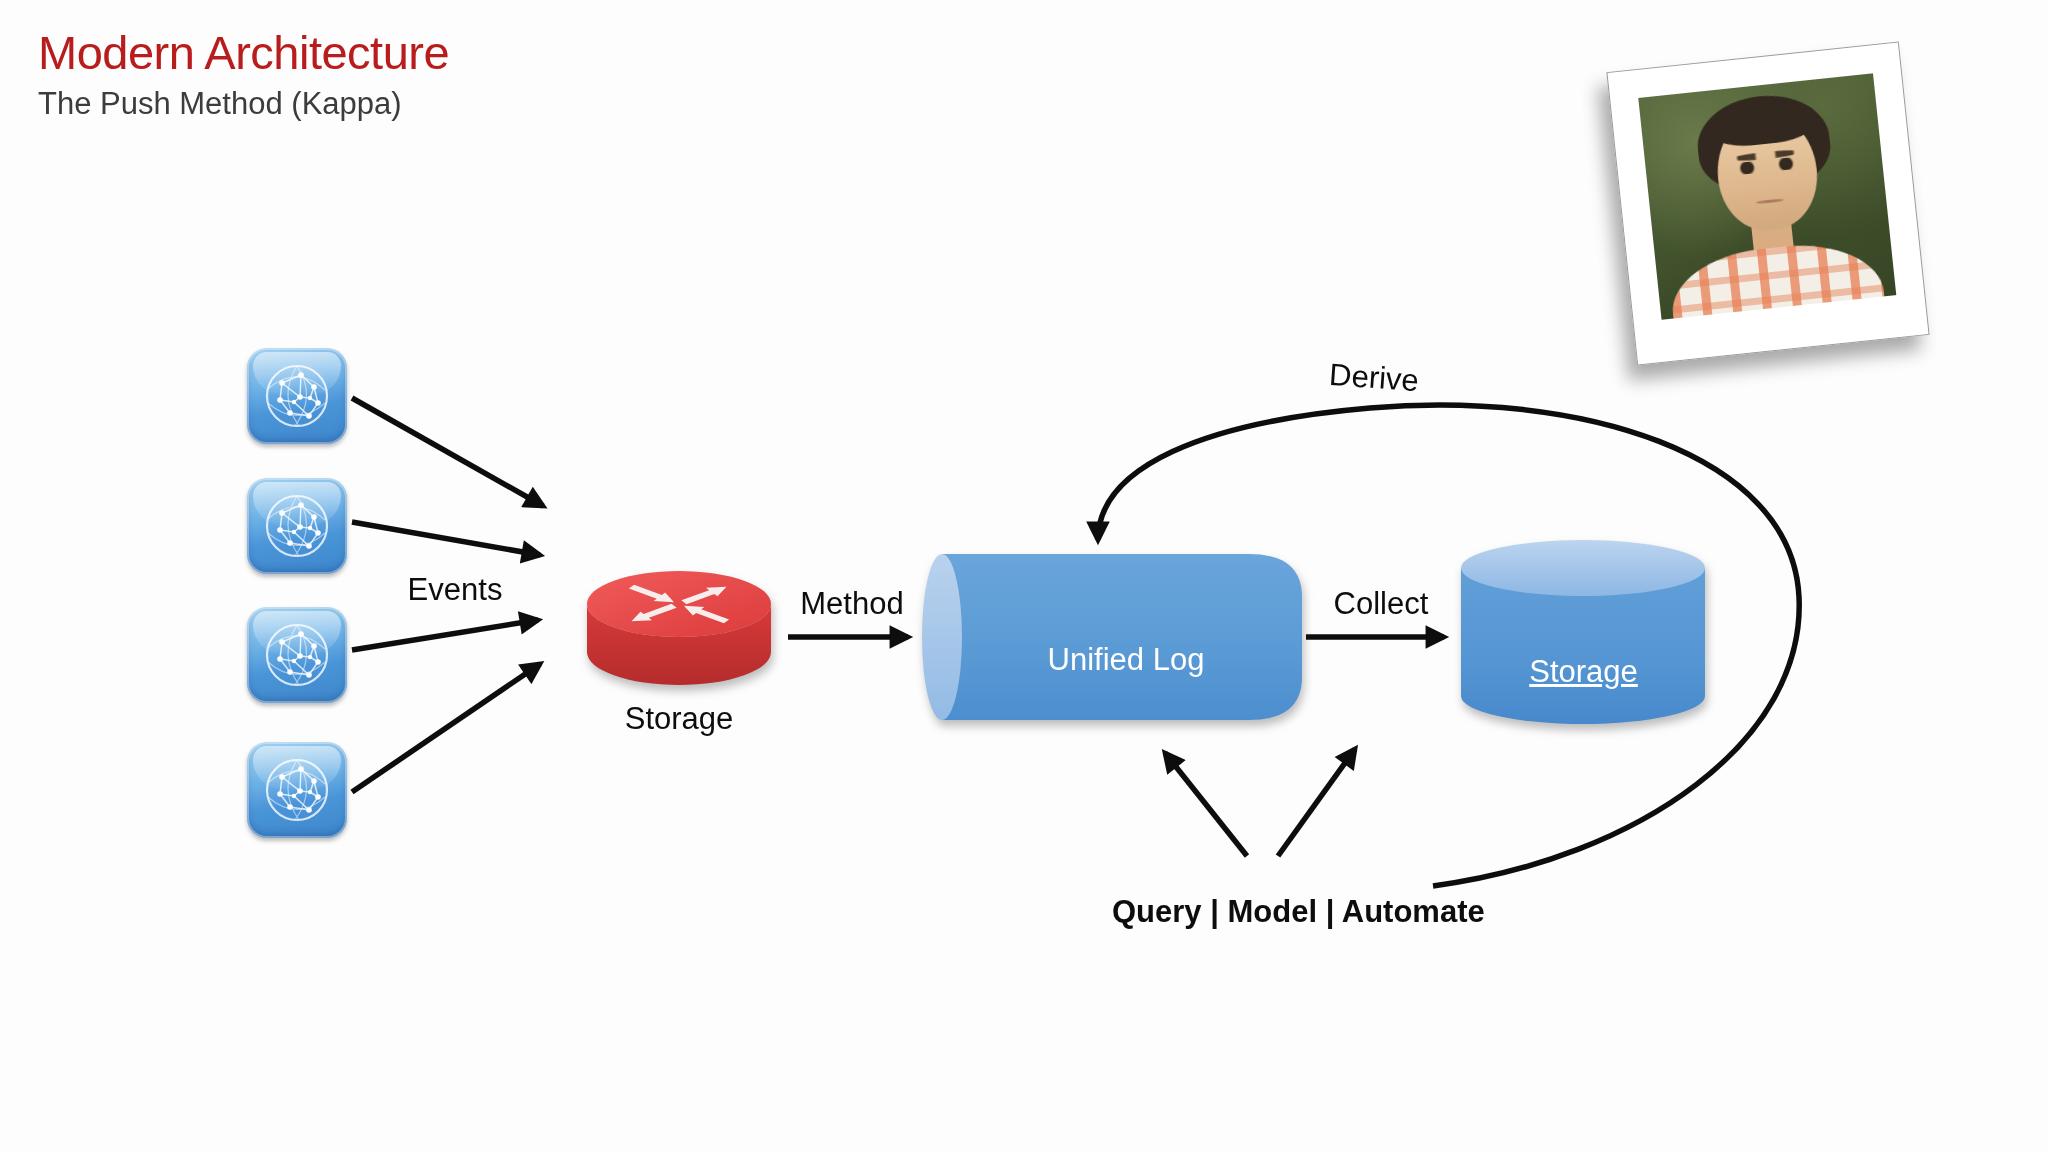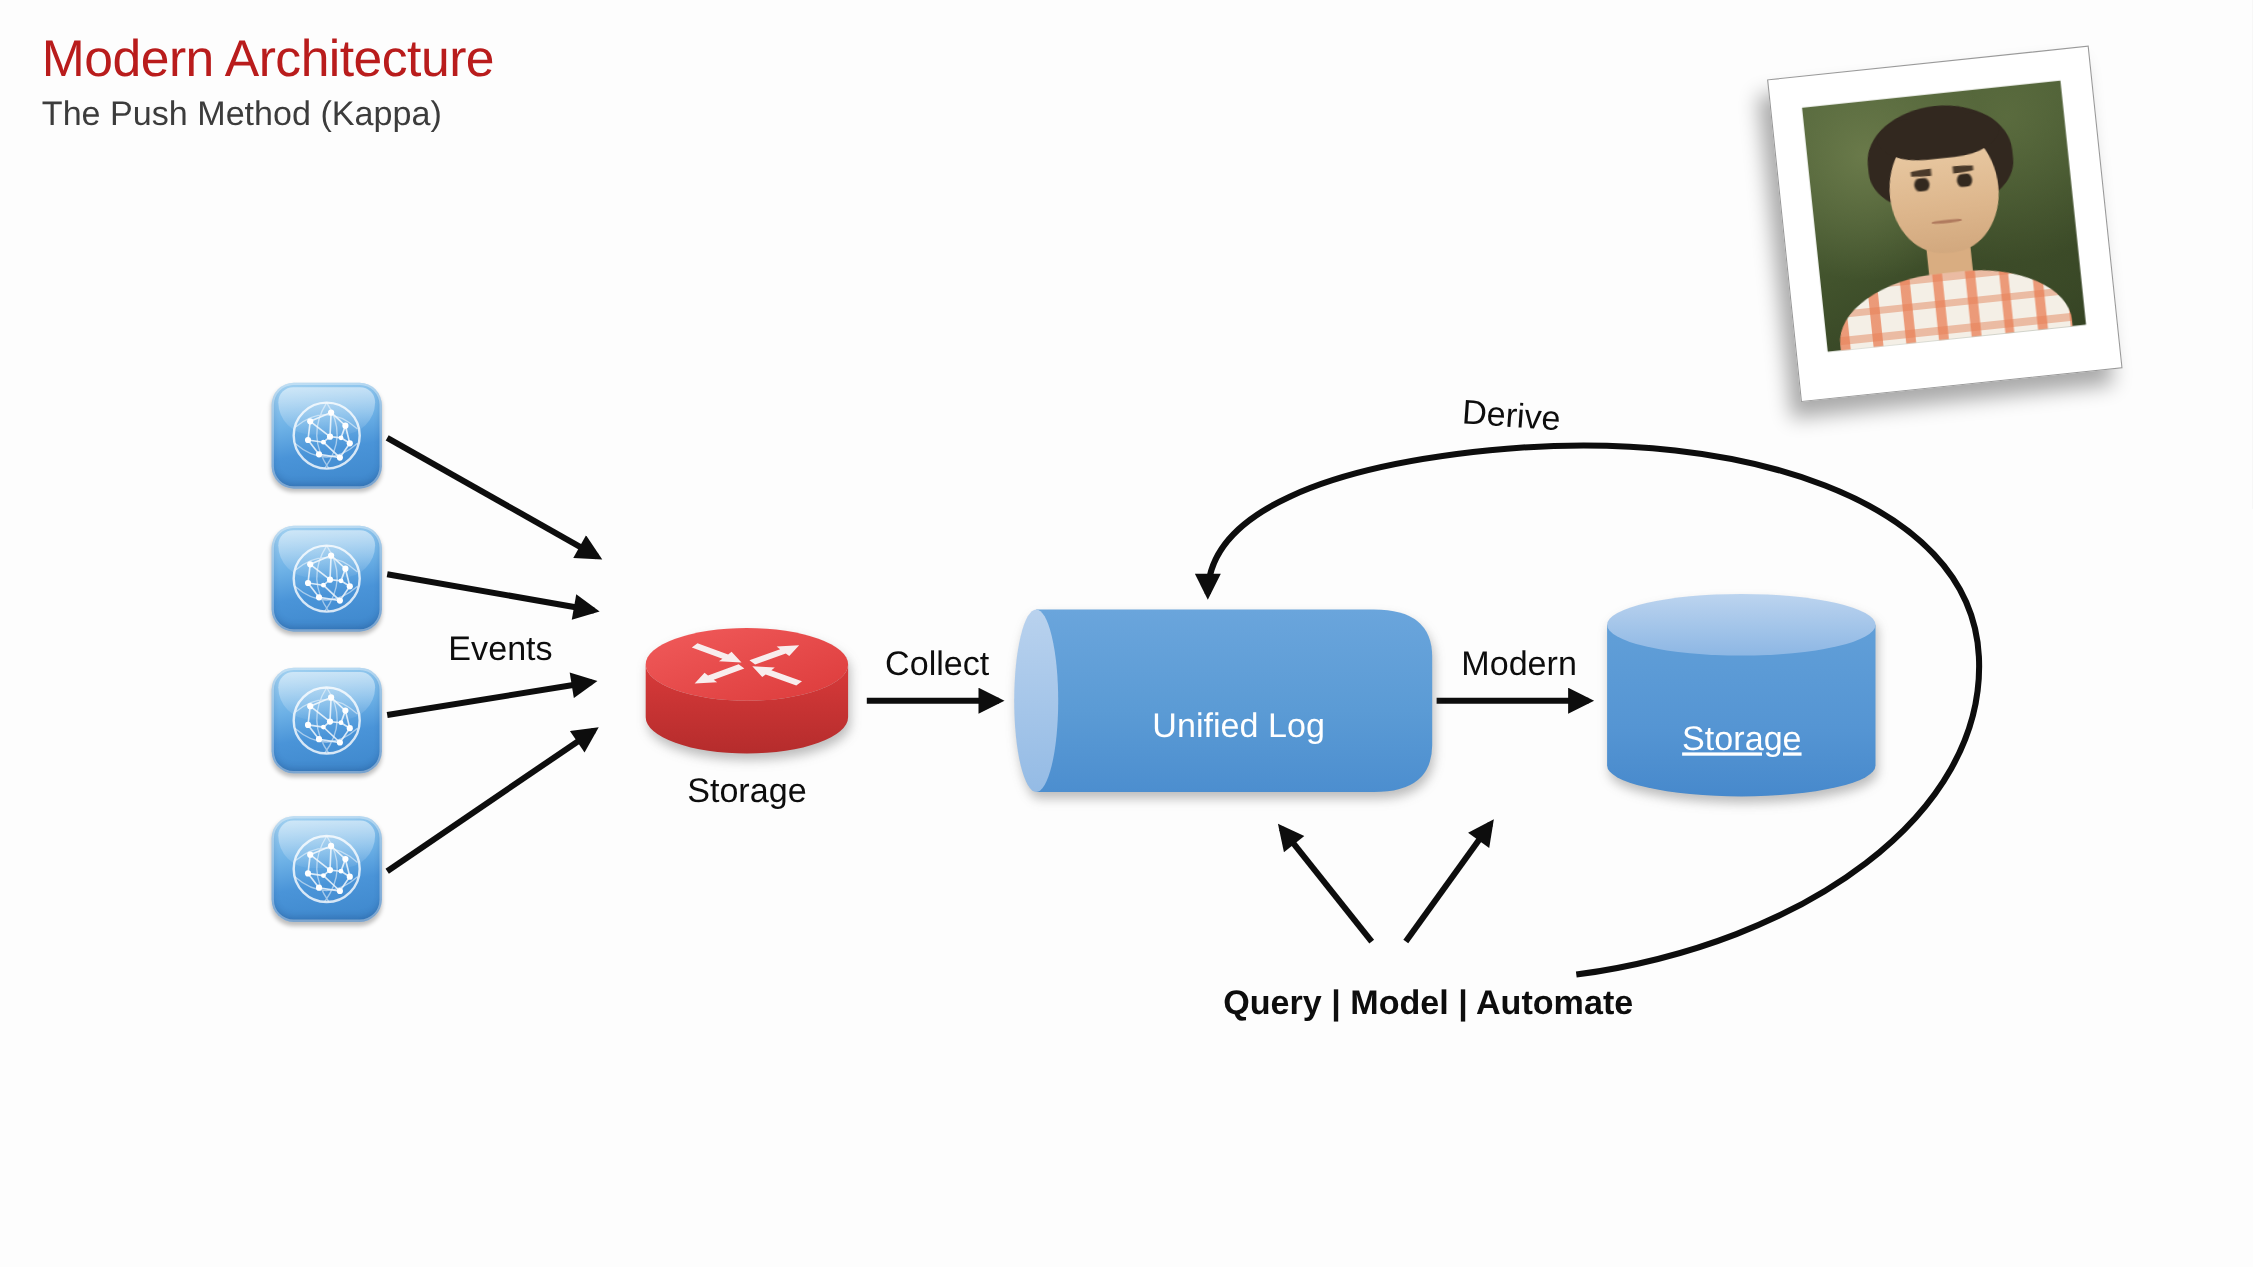--- a/index.html
+++ b/index.html
@@ -261,18 +261,18 @@
           <stop offset="1" stop-color="#8db7e4"></stop>
       </linearGradient>
     </defs>
     <path d="M1,30 L1,158 A122,28 0 0 0 245,158 L245,30 Z" fill="url(#stbody)"></path>
     <ellipse cx="123" cy="30" rx="122" ry="28" fill="url(#sttop)"></ellipse>
   </svg>
   <div class="node-text storage-text">Storage</div>
 
   <div class="lbl lbl-events">Events</div>
   <div class="lbl lbl-collect">Storage</div>
-  <div class="lbl lbl-stream">Collect</div>
-  <div class="lbl lbl-archive">Modern</div>
+  <div class="lbl lbl-stream">Method</div>
+  <div class="lbl lbl-archive">Collect</div>
   <div class="lbl lbl-derive">Derive</div>
   <div class="lbl lbl-qma">Query | Model | Automate</div>
 
 </div>
 
 </body></html>

